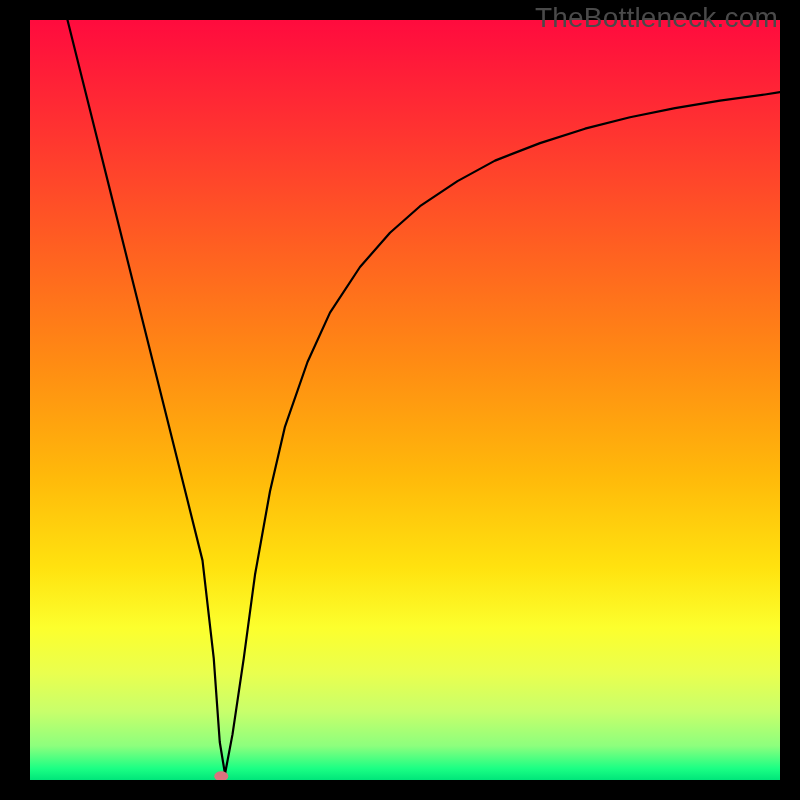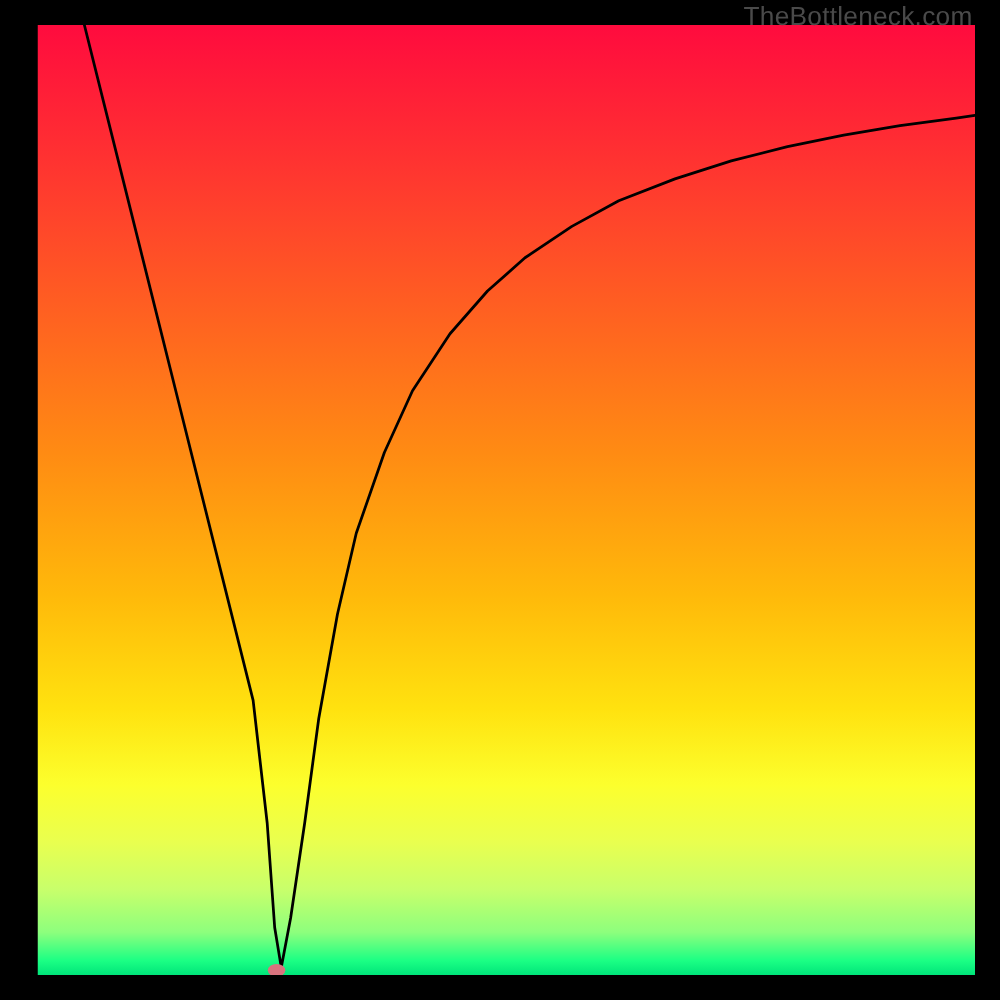--- a/index.html
+++ b/index.html
@@ -31,21 +31,21 @@
     left: 0;
     top: 0;
     width: 750px;
     height: 760px;
   }
   .watermark {
     position: absolute;
     top: 2px;
     right: 22px;
     color: #4a4a4a;
-    font-size: 21px;
+    font-size: 28px;
     font-weight: 500;
     letter-spacing: 0.2px;
   }
   svg {
     position: absolute;
     left: 0;
     top: 0;
   }
 </style>
 </head>

